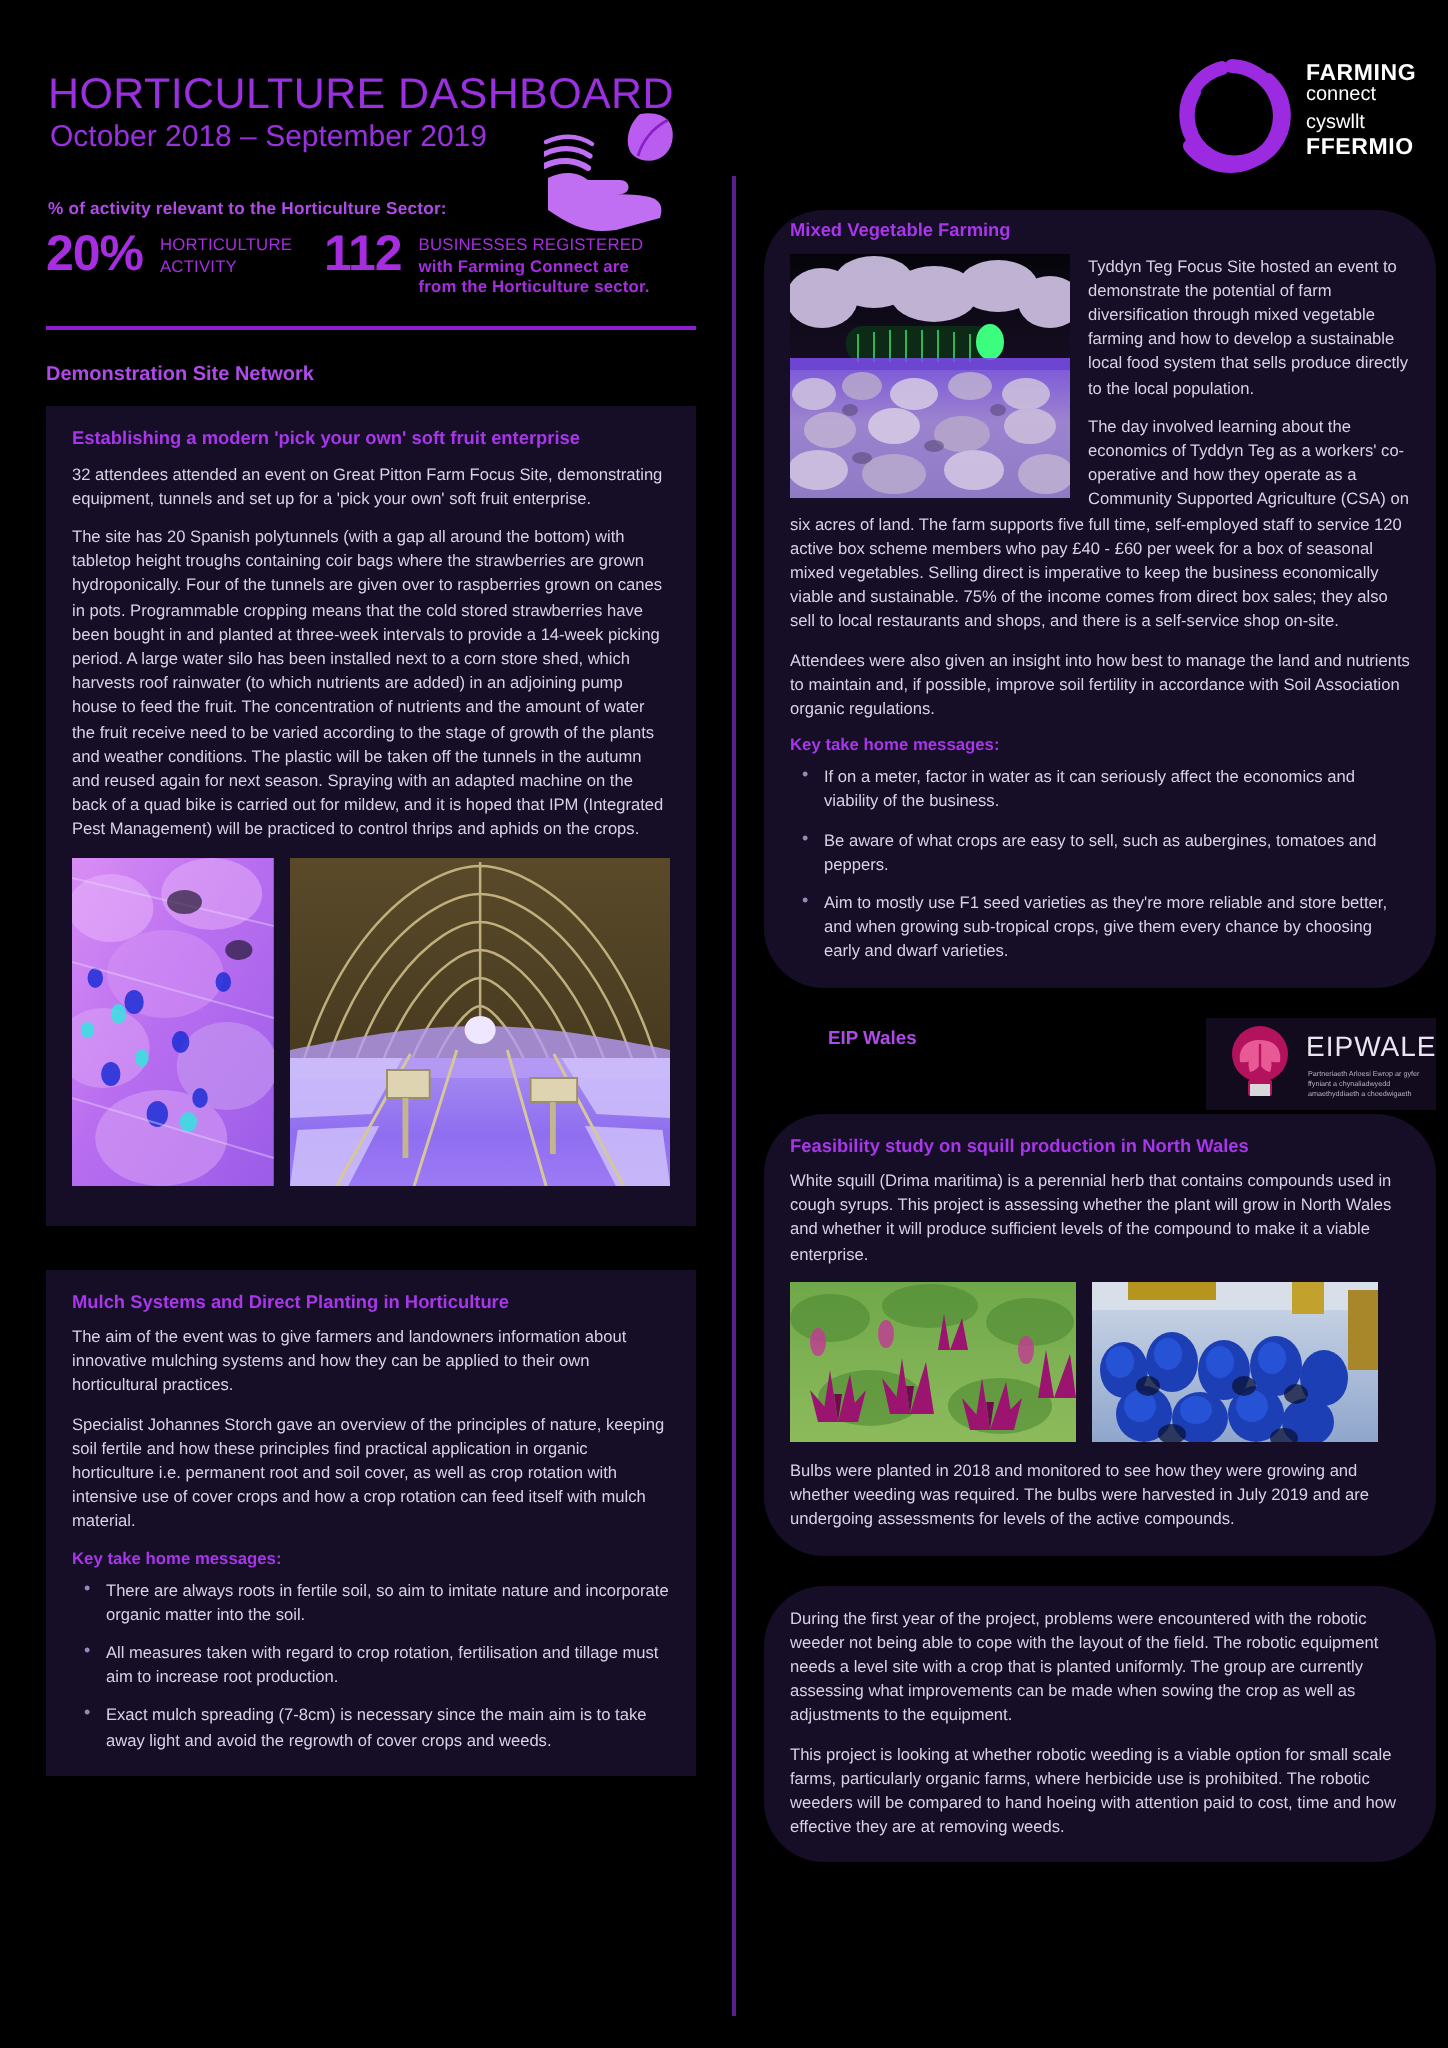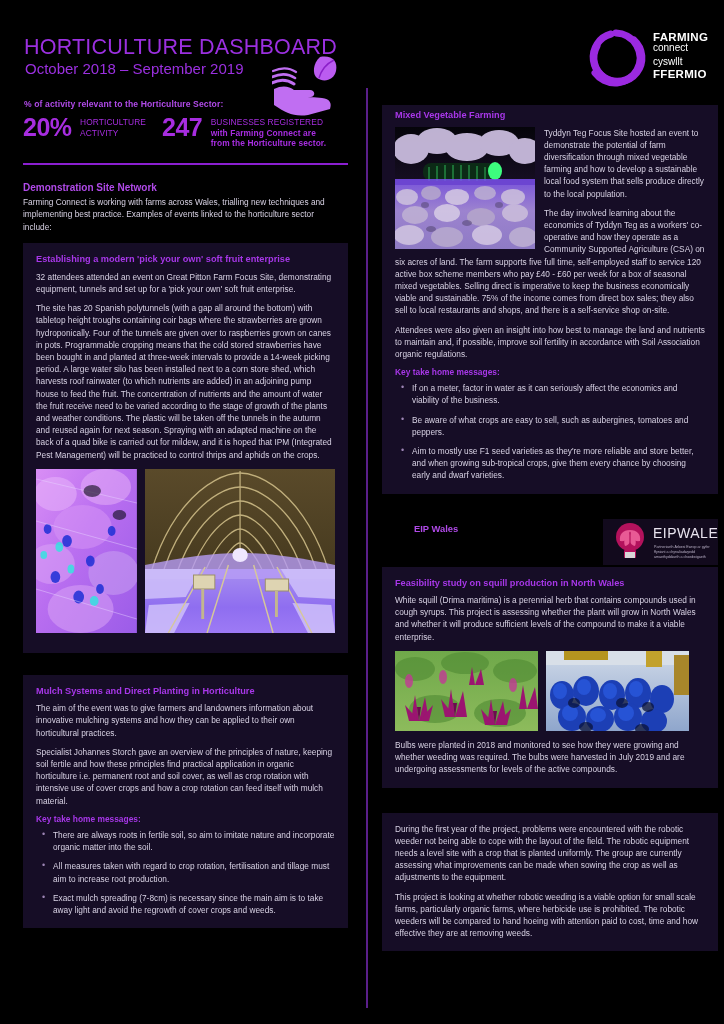--- a/index.html
+++ b/index.html
@@ -84,21 +84,21 @@
     font-size: 8.3px; color: #d8d2e4; line-height: 12.4px;
     margin: 0 24px 0 23px;
   }
 
   
   .panel {
     background: #160d26;
     padding: 10px 13px 12px 13px;
   }
   .panel.left-panel { margin: 10px 12px 0 23px; }
-  .panel.right-panel { margin-bottom: 10px; }
+  .panel.right-panel { margin-bottom: 0; border-radius: 30px; }
 
   .p-head {
     font-size: 9.2px; font-weight: 700; color: #a737e8;
     line-height: 12.5px; margin-bottom: 5px;
   }
   .p-text {
     font-size: 8.3px; color: #d8d2e4; line-height: 12.2px; margin-bottom: 7px;
   }
   .p-text:last-child { margin-bottom: 0; }
   .p-key {
@@ -192,34 +192,33 @@
 
   <div class="stat-a">
     <span class="stat-big">20%</span>
     <span class="stat-words">
       <span class="w">HORTICULTURE</span>
       <span class="w">ACTIVITY</span>
     </span>
   </div>
 
   <div class="stat-b">
-    <span class="stat-big">247</span>
+    <span class="stat-big">112</span>
     <span class="stat-words">
       <span class="w">BUSINESSES REGISTERED</span>
       <span class="w wb">with Farming Connect are</span>
       <span class="w wb">from the Horticulture sector.</span>
     </span>
   </div>
 
   <div class="hr-purple"></div>
   <div class="v-divider"></div>
 
   <div class="col-left">
     <div class="sec-label">Demonstration Site Network</div>
-    <div class="sec-intro">Farming Connect is working with farms across Wales, trialling new techniques and implementing best practice. Examples of events linked to the horticulture sector include:</div>
 
     <div class="panel left-panel">
       <div class="p-head">Establishing a modern 'pick your own' soft fruit enterprise</div>
       <div class="p-text">32 attendees attended an event on Great Pitton Farm Focus Site, demonstrating equipment, tunnels and set up for a 'pick your own' soft fruit enterprise.</div>
       <div class="p-text">The site has 20 Spanish polytunnels (with a gap all around the bottom) with tabletop height troughs containing coir bags where the strawberries are grown hydroponically. Four of the tunnels are given over to raspberries grown on canes in pots. Programmable cropping means that the cold stored strawberries have been bought in and planted at three-week intervals to provide a 14-week picking period. A large water silo has been installed next to a corn store shed, which harvests roof rainwater (to which nutrients are added) in an adjoining pump house to feed the fruit. The concentration of nutrients and the amount of water the fruit receive need to be varied according to the stage of growth of the plants and weather conditions. The plastic will be taken off the tunnels in the autumn and reused again for next season. Spraying with an adapted machine on the back of a quad bike is carried out for mildew, and it is hoped that IPM (Integrated Pest Management) will be practiced to control thrips and aphids on the crops.</div>
 
       <div class="img-row">
         <svg class="ph img-strawberry" viewBox="0 0 104 164" preserveAspectRatio="none">
           <defs>
             <linearGradient id="sbg" x1="0" y1="0" x2="1" y2="1">

